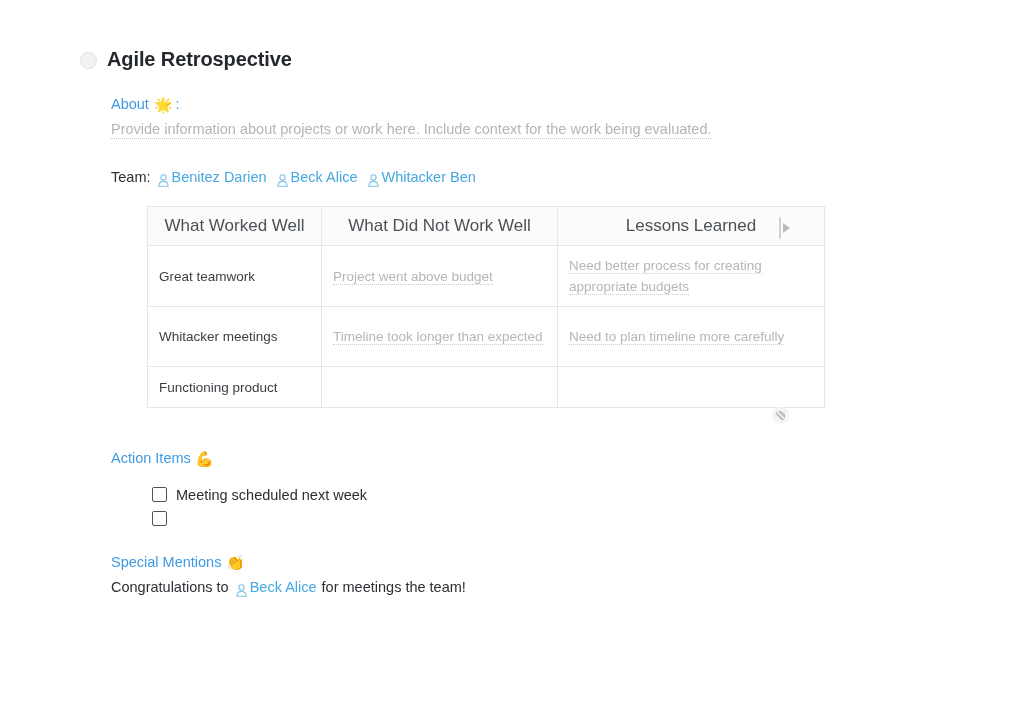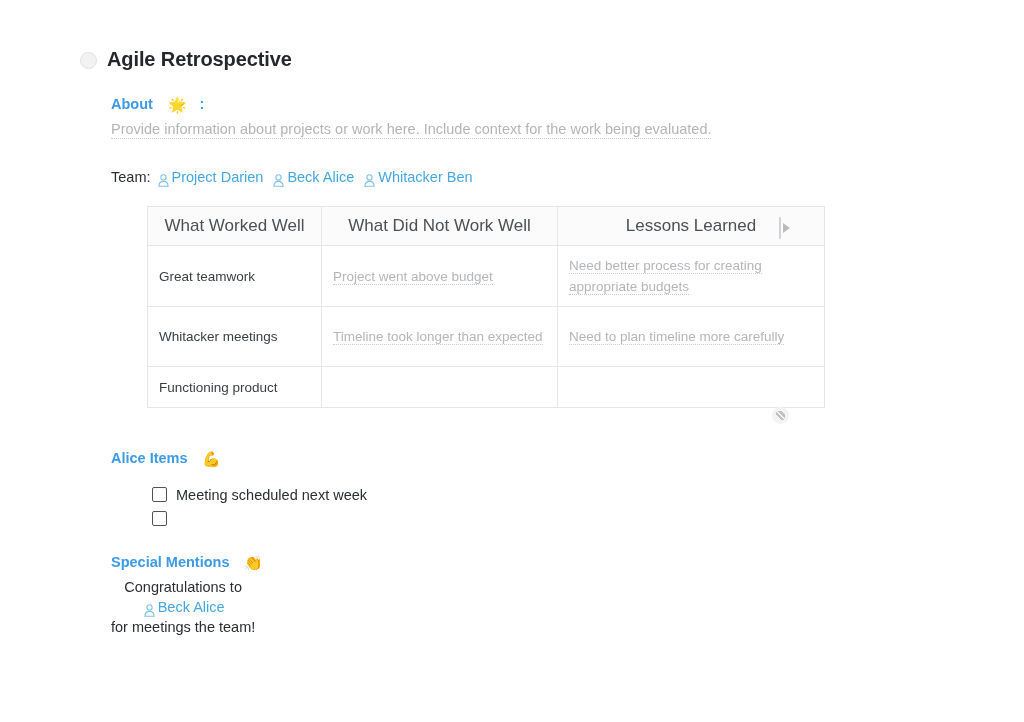--- a/index.html
+++ b/index.html
@@ -51,27 +51,27 @@
     color: #24282c;
     letter-spacing: -0.1px;
     line-height: 26px;
     white-space: nowrap;
   }
 
   
   .sec-head {
     position: absolute;
     font-size: 14.5px;
-    font-weight: bold;
+    font-weight: normal;
     color: #3d9ae5;
     line-height: 20px;
     white-space: nowrap;
     display: flex;
     align-items: flex-end;
-    gap: 15px;
+    gap: 5px;
   }
   .sec-head .emoji {
     font-size: 15px;
     font-family: "DejaVu Sans", sans-serif;
     position: relative;
     top: 1px;
   }
   .sec-head .colon { color: #3d9ae5; margin-left: -2px; }
 
   
@@ -247,21 +247,20 @@
   .congrats {
     position: absolute;
     left: 111px;
     top: 577px;
     font-size: 14.5px;
     line-height: 20px;
     color: #2b2f33;
     white-space: nowrap;
     display: flex;
     align-items: center;
-    flex-direction: column;
   }
   .congrats .mention { margin: 0 5px 0 7px; }
 </style>
 </head>
 <body>
 
 <div class="page">
 
   <div class="title-row">
     <span class="bullet-circle"></span>
@@ -282,21 +281,21 @@
     <span class="team-label">Team:</span>
 
     <span class="mention">
       <span class="person-ico">
         <svg viewBox="0 0 11 13" width="11" height="13" xmlns="http://www.w3.org/2000/svg">
           <circle cx="5.5" cy="3.4" r="2.6" fill="none" stroke="#7fc2e8" stroke-width="1.1"></circle>
           <path d="M1 12 C1 8.6 3 7.4 5.5 7.4 C8 7.4 10 8.6 10 12" fill="none" stroke="#7fc2e8" stroke-width="1.1" stroke-linecap="round"></path>
           <line x1="1" y1="12.2" x2="10" y2="12.2" stroke="#7fc2e8" stroke-width="1.1" stroke-linecap="round"></line>
         </svg>
       </span>
-      <span>Project Darien</span>
+      <span>Benitez Darien</span>
     </span>
 
     <span class="mention">
       <span class="person-ico">
         <svg viewBox="0 0 11 13" width="11" height="13" xmlns="http://www.w3.org/2000/svg">
           <circle cx="5.5" cy="3.4" r="2.6" fill="none" stroke="#7fc2e8" stroke-width="1.1"></circle>
           <path d="M1 12 C1 8.6 3 7.4 5.5 7.4 C8 7.4 10 8.6 10 12" fill="none" stroke="#7fc2e8" stroke-width="1.1" stroke-linecap="round"></path>
           <line x1="1" y1="12.2" x2="10" y2="12.2" stroke="#7fc2e8" stroke-width="1.1" stroke-linecap="round"></line>
         </svg>
       </span>
@@ -355,21 +354,21 @@
   <div class="col-handle">
     <span class="bar"></span>
     <span class="tri"></span>
   </div>
 
   <div class="resize-handle">
     <span class="glyph"></span>
   </div>
 
   <div class="sec-head action-head">
-    <span>Alice Items</span>
+    <span>Action Items</span>
     <span class="emoji">💪</span>
   </div>
 
   <div class="checklist">
     <div class="check-row">
       <span class="checkbox"></span>
       <span>Meeting scheduled next week</span>
     </div>
     <div class="check-row">
       <span class="checkbox"></span>

